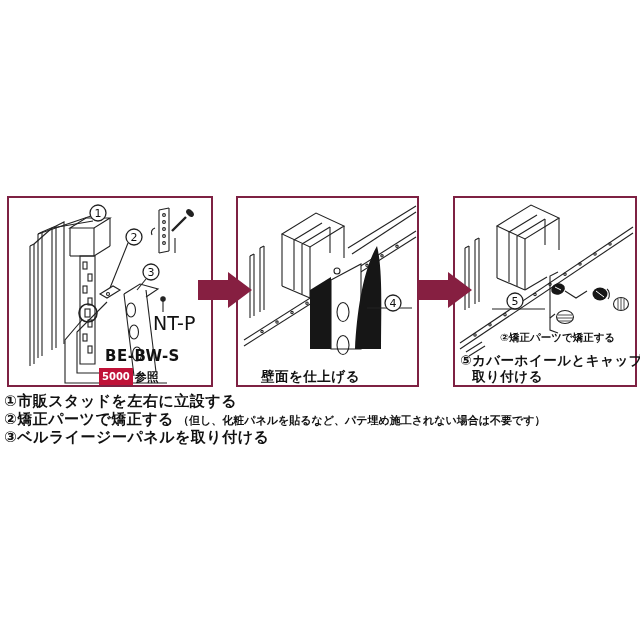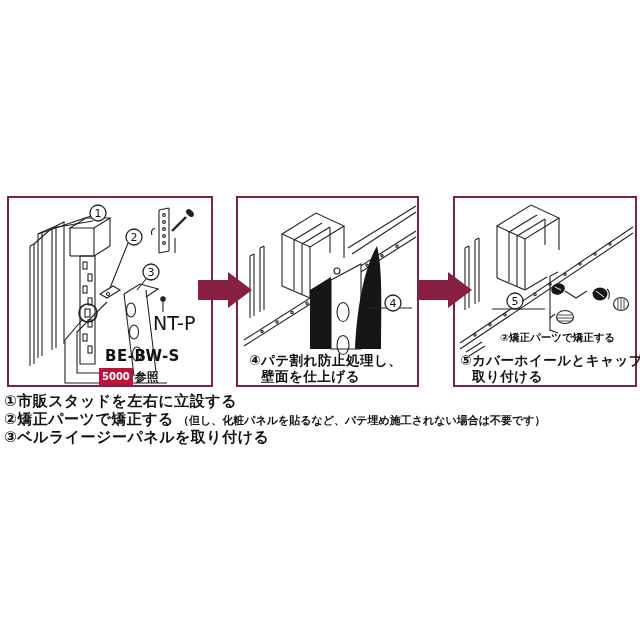--- a/index.html
+++ b/index.html
@@ -175,21 +175,20 @@
 
     <path d="M72,151 L72,92 L93,79 L93,151 Z" class="dark"></path>
     <path d="M117,151 C119,110 126,70 139,48 C145,72 143,115 143,151 Z" class="dark"></path>
 
     <path d="M129,110 L174,110" class="ln"></path>
     <g>
       <circle cx="155" cy="105" r="8" class="callout"></circle>
       <text x="155" y="105" text-anchor="middle" dominant-baseline="central" class="cnum">4</text>
     </g>
   </svg>
-  <div class="overlay jp" style="left:11px;top:155px;">④パテ割れ防止処理し、</div>
   <div class="overlay jp" style="left:23px;top:171px;">壁面を仕上げる</div>
 </div>
 
 <div class="panel" id="panel3">
   <svg width="180" height="187" viewBox="0 0 180 187">
     <g class="ln">
 
       <g transform="translate(-2,-8)">
         <path d="M12,58 L12,120"></path>
           <path d="M16,56 L16,118"></path>

